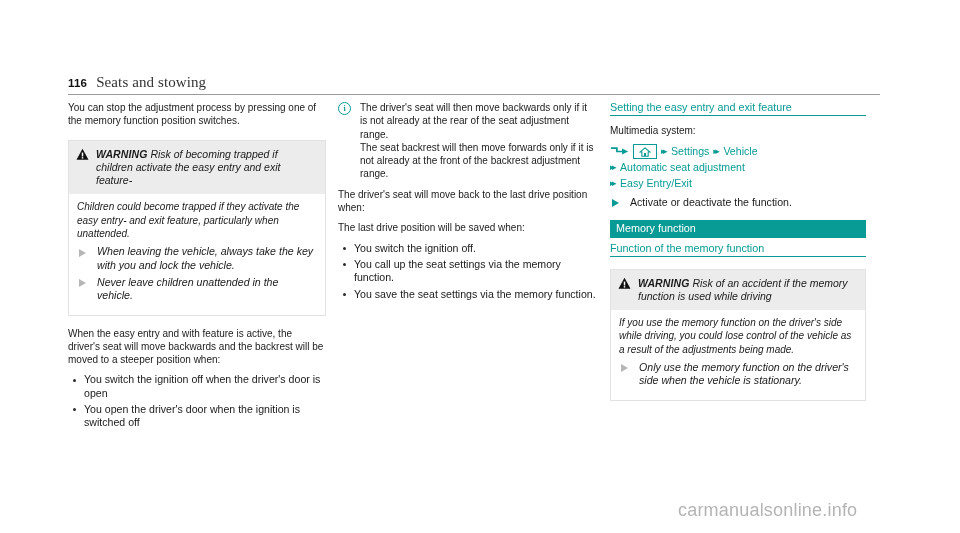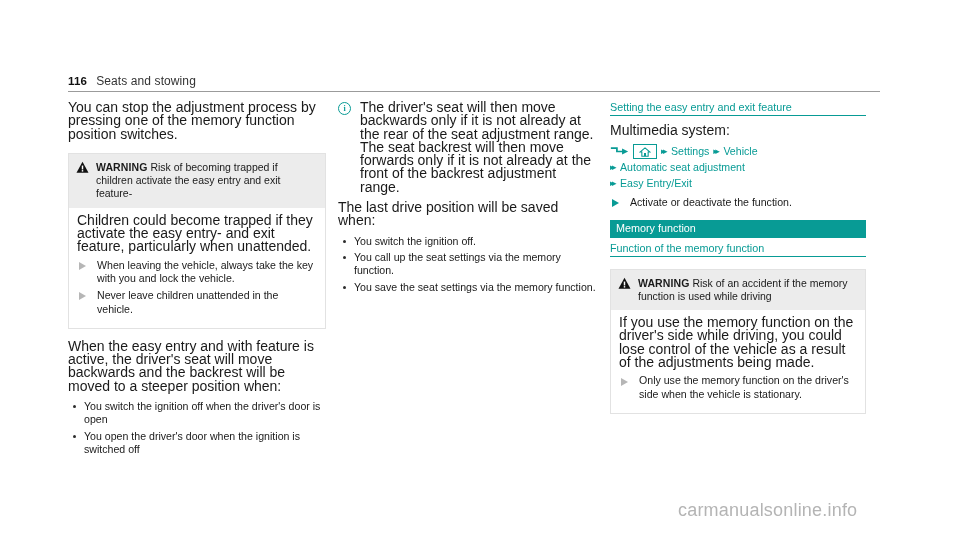--- a/index.html
+++ b/index.html
@@ -36,38 +36,39 @@
     border-bottom: 1px solid #9b9b9b;
     padding-bottom: 3px;
   }
   .runhead-page {
     font-size: 11.5px;
     font-weight: bold;
     color: #111;
     letter-spacing: 0.2px;
   }
   .runhead-title {
-    font-size: 12px;
+    font-size: 15px;
     color: #333;
     letter-spacing: 0.1px;
+    font-family: Liberation Serif, serif;
   }
 
   
   .col {
     position: absolute;
     top: 101px;
     width: 258px;
   }
   .col-1 { left: 68px; }
   .col-2 { left: 338px; }
   .col-3 { left: 610px; width: 256px; }
 
   p, .para {
     margin: 0 0 7px 0;
-    font-size: 14px;
+    font-size: 10px;
     line-height: 13.3px;
     color: #1a1a1a;
   }
 
   
   ul.bl {
     list-style: none;
     margin: 0 0 7px 0;
     padding: 0;
   }
@@ -87,20 +88,21 @@
     height: 3.2px;
     border-radius: 50%;
     background: #2c2c2c;
   }
 
   
   .warnbox {
     border: 1px solid #e2e2e2;
     background: #0f172a;
     margin: 12px 0 11px 0;
+    font-style: italic;
   }
   .warnbox-head {
     background: #ececec;
     padding: 7px 8px 7px 7px;
     display: flex;
     gap: 7px;
     align-items: flex-start;
   }
   .warn-tri {
     flex: 0 0 auto;
@@ -291,20 +293,21 @@
   </div>
 
   <div class="col col-2">
 
     <div class="infoblock">
       <div class="info-icon">i</div>
       <p class="para">The driver's seat will then move backwards only if it is not already at the rear of the seat adjustment range.</p>
       <p class="para">The seat backrest will then move forwards only if it is not already at the front of the backrest adjustment range.</p>
     </div>
 
+    <p class="para">The driver's seat will move back to the last drive position when:</p>
 
     <p class="para">The last drive position will be saved when:</p>
     <ul class="bl">
       <li>You switch the ignition off.</li>
       <li>You call up the seat settings via the memory function.</li>
       <li>You save the seat settings via the memory function.</li>
     </ul>
   </div>
 
   <div class="col col-3">

